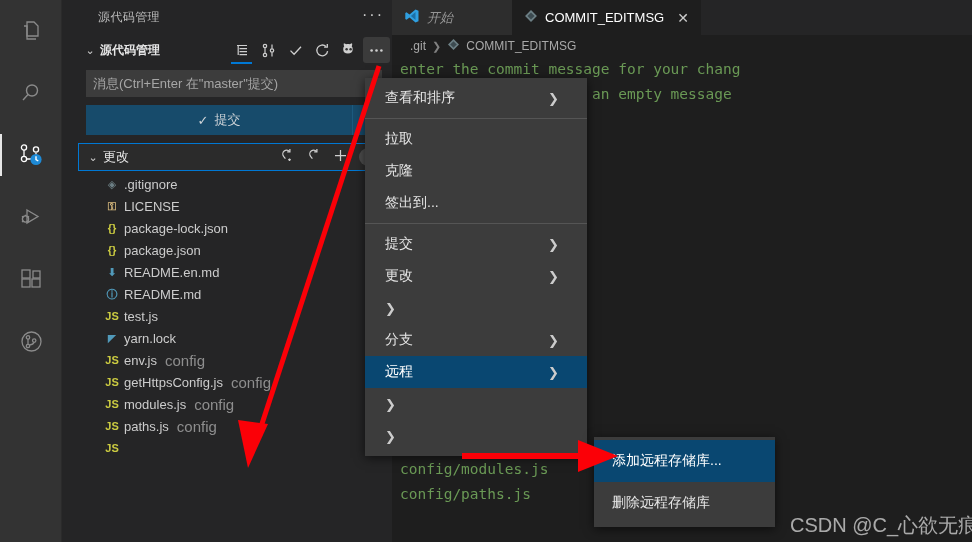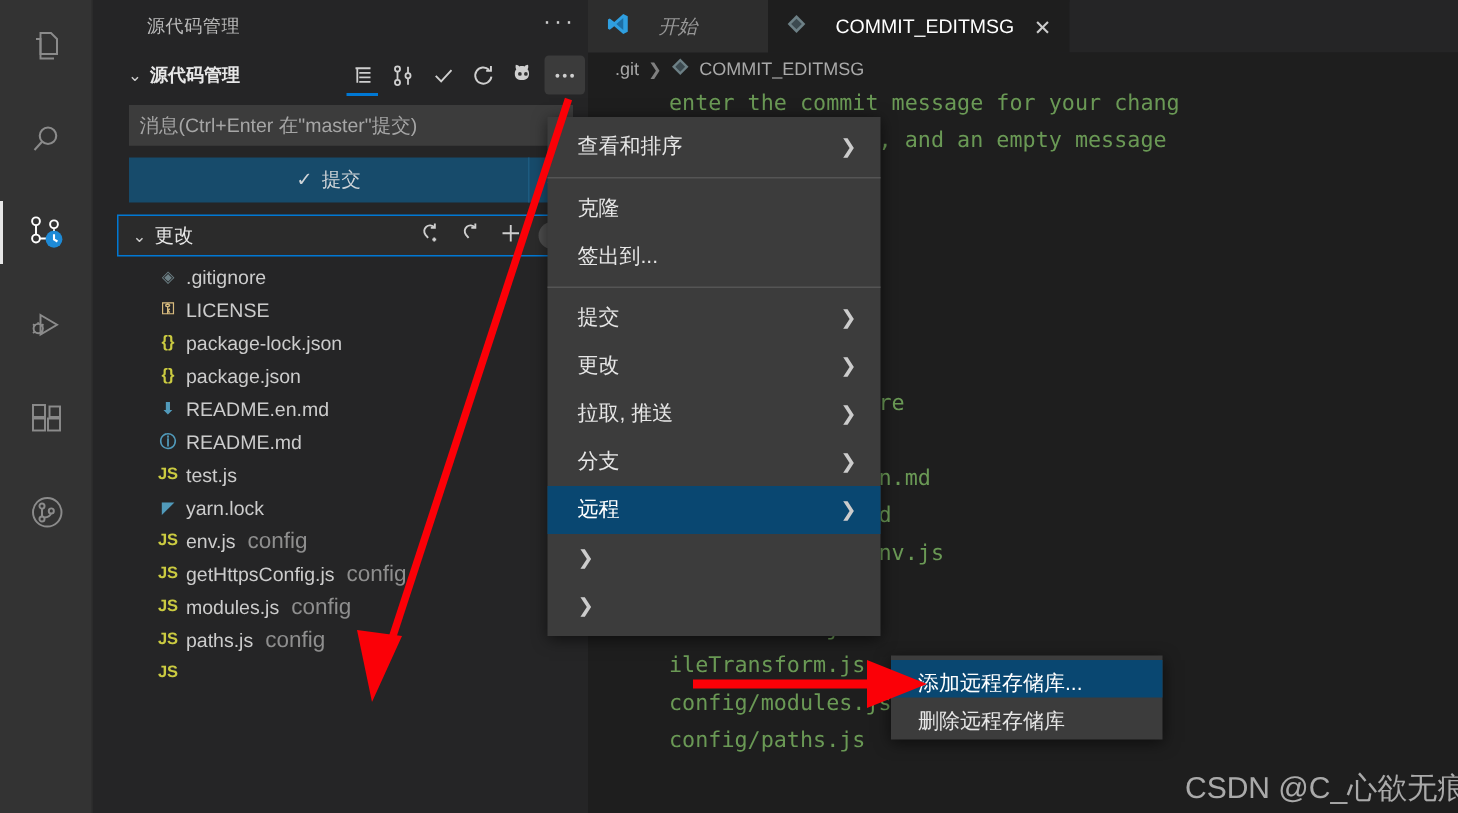--- a/index.html
+++ b/index.html
@@ -106,61 +106,61 @@
   }
   #tab-bar { height: 35px; display: flex; background: #252526; }
   .tab {
     display: flex; align-items: center; gap: 7px; padding: 0 12px;
     font-size: 13px; color: #969696; background: #2d2d2d; position: relative;
     min-width: 120px;
   }
   .tab.active { background: #1e1e1e; color: #ffffff; }
   .tab.active::before { content:""; position:absolute; left:0; right:0; top:0;
     height:1px; background:#1e1e1e; }
-  .tab .tab-label { white-space: nowrap; margin-left: 12px; }
+  .tab .tab-label { white-space: nowrap; }
   .tab.italic .tab-label { font-style: italic; }
   .tab .close { margin-left: 6px; font-size: 14px; color: #cccccc; line-height: 1; }
 
   #breadcrumb {
     height: 22px; display: flex; align-items: center; gap: 6px;
     padding-left: 18px; font-size: 12px; color: #a9a9a9; background:#1e1e1e;
   }
   #breadcrumb .sep { color: #808080; font-size: 11px; }
 
   #code {
     position: absolute; left: 0; right: 0; top: 57px; bottom: 0;
     font-family: "DejaVu Sans Mono", "Liberation Mono", monospace;
     font-size: 14.5px; line-height: 25px; color: #6a9955;
-    padding-left: 8px; overflow: hidden; white-space: pre; margin-left: 46px;
+    padding-left: 8px; overflow: hidden; white-space: pre;
   }
   #code .ln { height: 25px; }
   #code .g { color: #6a9955; }
 
   
   #context-menu {
     position: absolute; left: 365px; top: 78px; width: 222px;
     background: #3c3c3c; color: #f0f0f0;
     box-shadow: 0 2px 10px rgba(0,0,0,.6);
     padding: 4px 0; z-index: 40; font-size: 14px;
   }
   .menu-item {
     height: 32px; display: flex; align-items: center;
-    padding: 0 16px 0 20px; color: #e6e6e6; white-space: nowrap; gap: 20px;
+    padding: 0 28px 0 20px; color: #e6e6e6; white-space: nowrap; gap: 20px;
   }
   .menu-item .mi-label { flex: 1; }
   .menu-item .mi-chev { color: #cccccc; font-size: 13px; }
   .menu-item.selected { background: #094771; color: #ffffff; }
   .menu-sep { height: 1px; background: #555555; margin: 4px 0; }
 
   #sub-menu {
     position: absolute; left: 594px; top: 437px; width: 181px;
     background: #3c3c3c; box-shadow: 0 2px 10px rgba(0,0,0,.6);
     padding: 3px 0; z-index: 45; font-size: 14px;
   }
-  #sub-menu .menu-item { height: 25px; padding-left: 18px; align-items: flex-end; }
+  #sub-menu .menu-item { height: 42px; padding-left: 18px; }
 
   
   #annotations { position: absolute; inset: 0; z-index: 60; pointer-events: none; }
 
   
   #watermark {
     position: absolute; left: 790px; top: 512px; z-index: 55;
     font-size: 20px; color: rgba(225,225,225,.72);
     font-family: "Liberation Sans", sans-serif; white-space: nowrap;
   }
@@ -416,36 +416,38 @@
     <div id="code"><div class="ln g">enter the commit message for your chang</div><div class="ln g"> will be ignored, and an empty message</div><div class="ln g"></div><div class="ln g">h master</div><div class="ln g"></div><div class="ln g"> commit</div><div class="ln g"></div><div class="ln g">to be committed:</div><div class="ln g">ile:    .gitignore</div><div class="ln g">ile:    LICENSE</div><div class="ln g">ile:    README.en.md</div><div class="ln g">ile:    README.md</div><div class="ln g">ile:    config/env.js</div><div class="ln g">psConfig.js</div><div class="ln g">ssTransform.js</div><div class="ln g">ileTransform.js</div><div class="ln g">config/modules.js</div><div class="ln g">config/paths.js</div></div>
   </div>
 
   <div id="context-menu">
       <div class="menu-item">
         <span class="mi-label">查看和排序</span>
         <span class="mi-chev">❯</span>
       </div>
       <div class="menu-sep"></div>
       <div class="menu-item">
+        <span class="mi-label">拉取</span>
+      </div>
+      <div class="menu-item">
         <span class="mi-label">克隆</span>
       </div>
       <div class="menu-item">
         <span class="mi-label">签出到...</span>
       </div>
       <div class="menu-sep"></div>
       <div class="menu-item">
         <span class="mi-label">提交</span>
         <span class="mi-chev">❯</span>
       </div>
       <div class="menu-item">
         <span class="mi-label">更改</span>
         <span class="mi-chev">❯</span>
       </div>
       <div class="menu-item">
-        <span class="mi-label">拉取, 推送</span>
         <span class="mi-chev">❯</span>
       </div>
       <div class="menu-item">
         <span class="mi-label">分支</span>
         <span class="mi-chev">❯</span>
       </div>
       <div class="menu-item selected">
         <span class="mi-label">远程</span>
         <span class="mi-chev">❯</span>
       </div>

